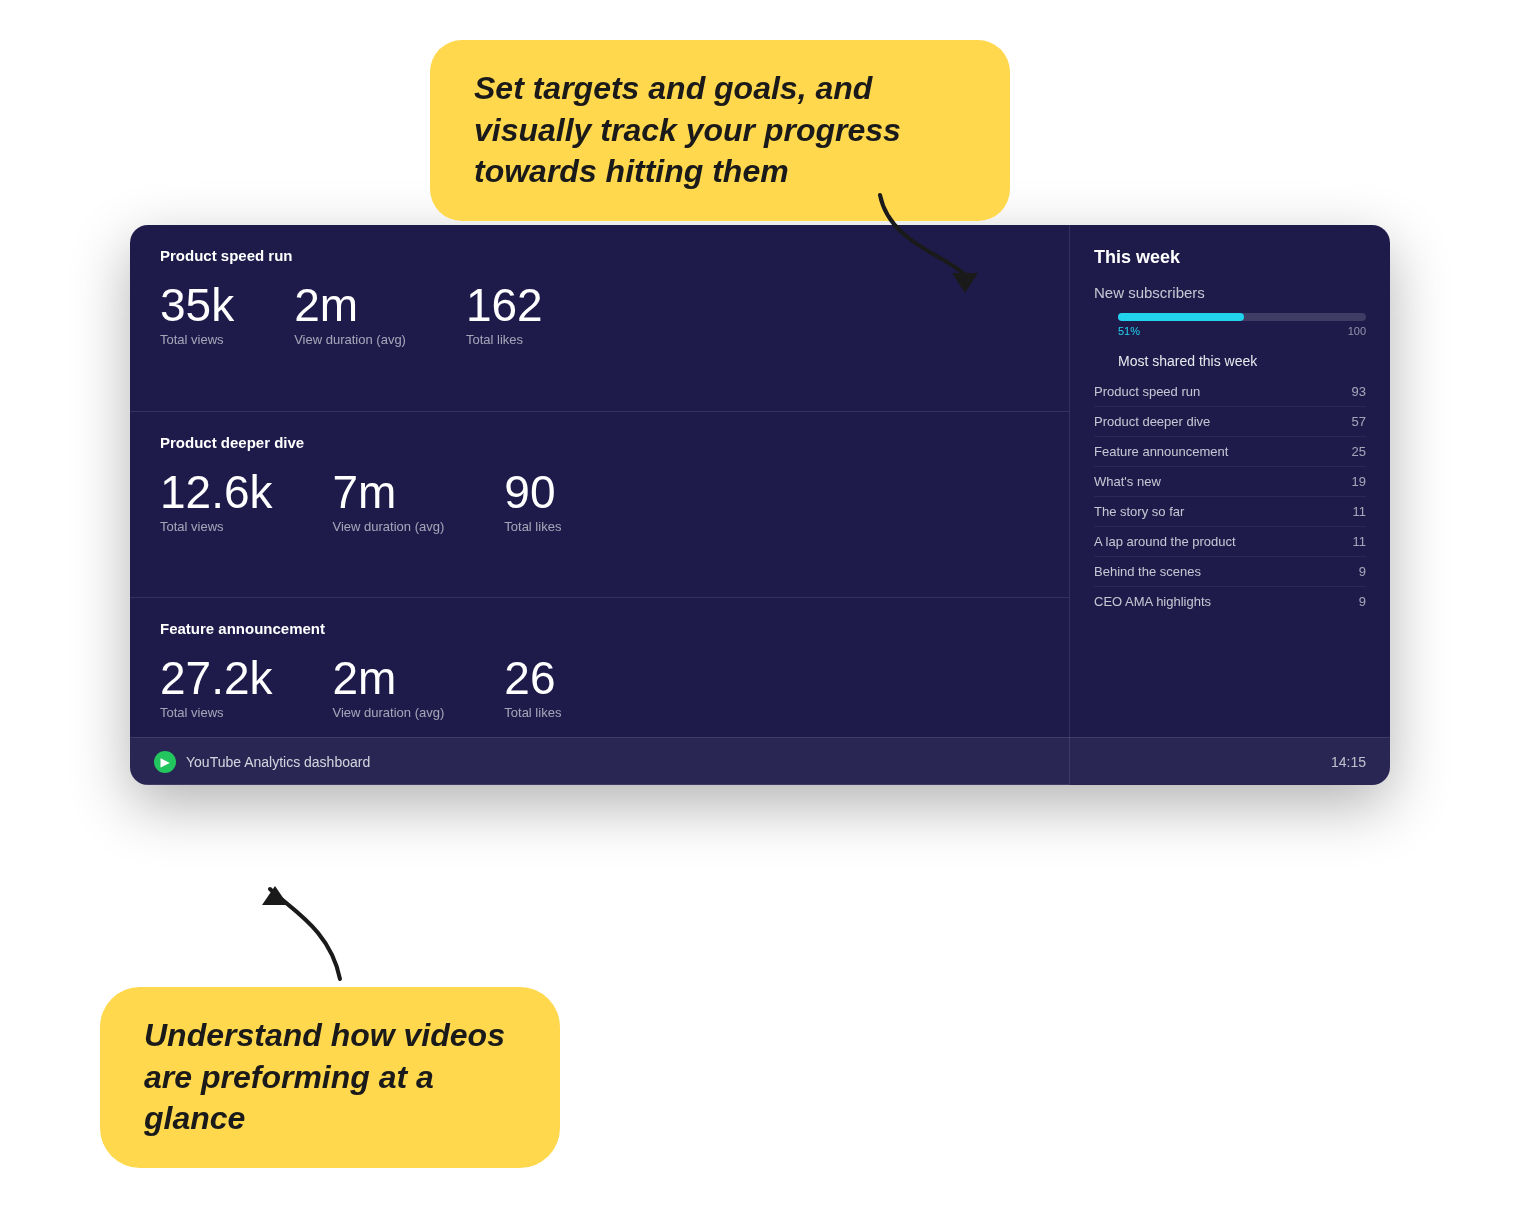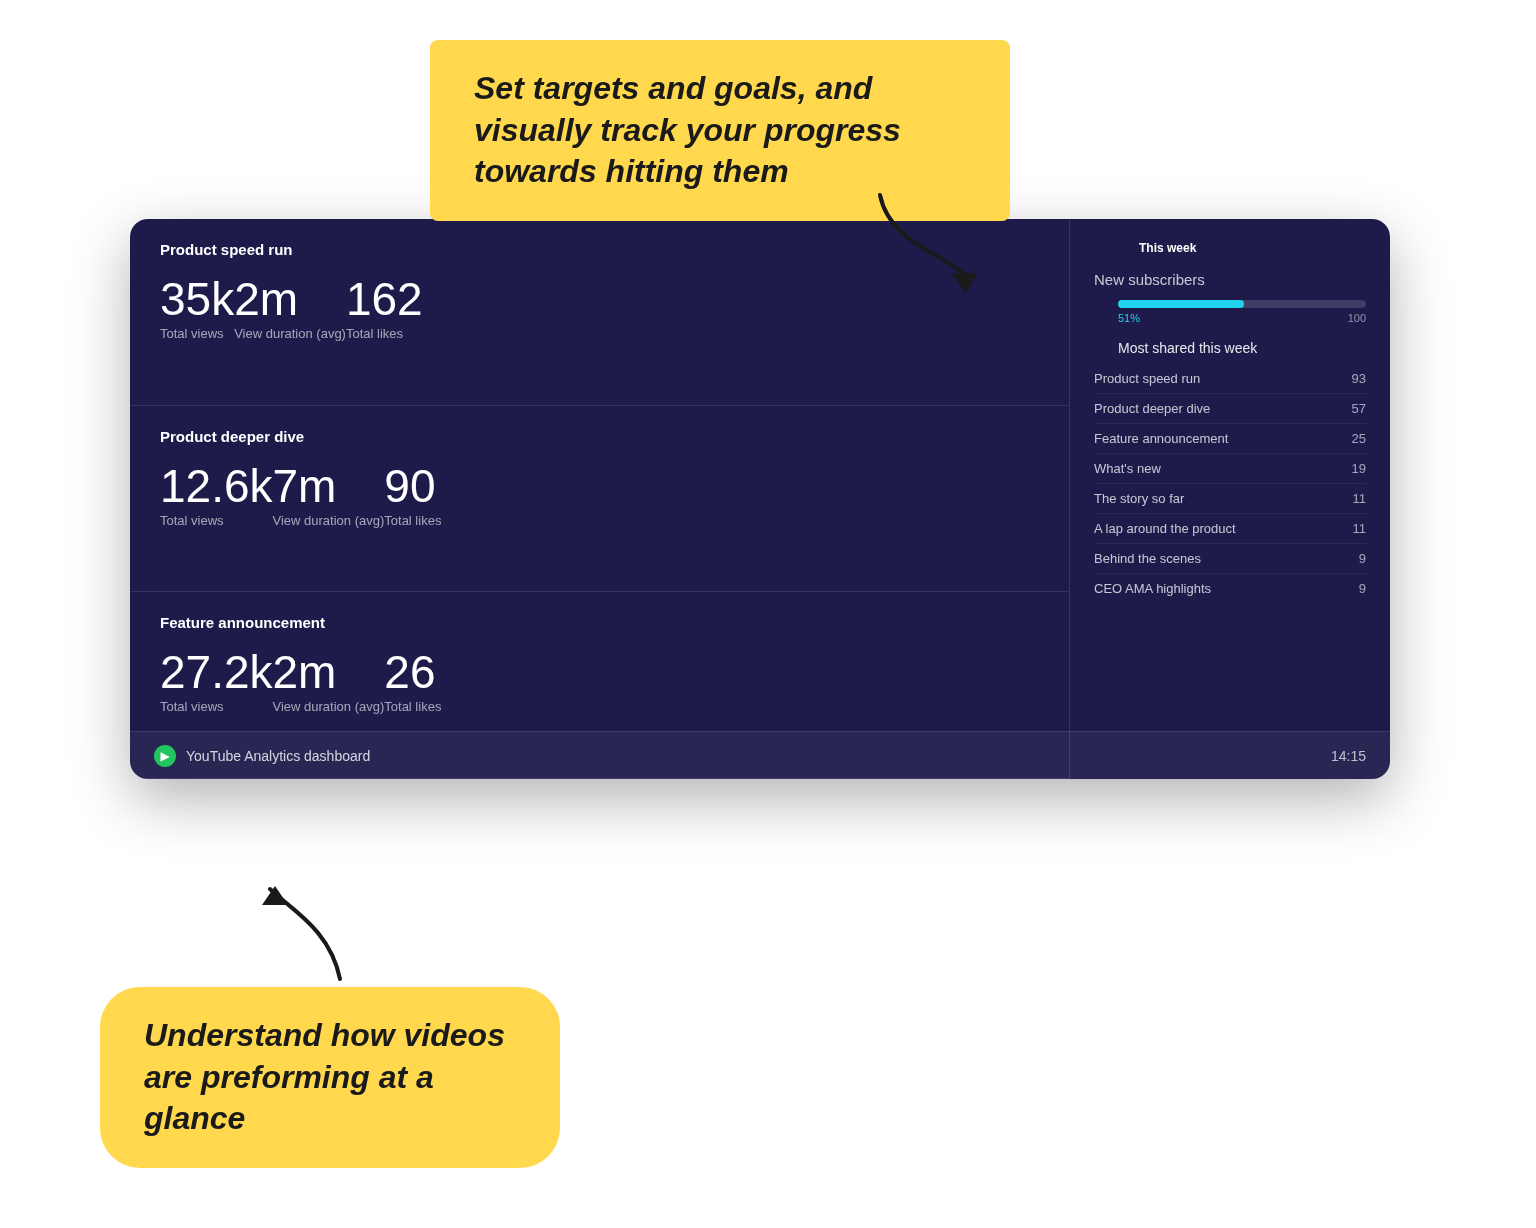--- a/index.html
+++ b/index.html
@@ -11,21 +11,21 @@
       position: relative;
       overflow: hidden;
     }
 
     
     .callout-top {
       position: absolute;
       top: 40px;
       left: 430px;
       background: #FFD84D;
-      border-radius: 8px;
+      border-radius: 32px;
       padding: 28px 44px;
       max-width: 580px;
       font-size: 32px;
       font-weight: 800;
       font-style: italic;
       color: #1a1a1a;
       line-height: 1.3;
       z-index: 10;
     }
     .callout-top::after {
@@ -63,21 +63,21 @@
     .arrow-bottom {
       position: absolute;
       bottom: 235px;
       left: 260px;
       z-index: 10;
     }
 
     
     .dashboard {
       position: absolute;
-      top: 219px;
+      top: 225px;
       left: 130px;
       width: 1260px;
       height: 560px;
       background: #1e1b4b;
       border-radius: 18px;
       display: flex;
       overflow: hidden;
       box-shadow: 0 20px 60px rgba(0,0,0,0.3);
     }
 
@@ -100,20 +100,21 @@
 
     .video-title {
       font-size: 15px;
       font-weight: 600;
       color: #ffffff;
       margin-bottom: 18px;
     }
 
     .stats-row {
       display: flex;
+      gap: 60px;
     }
 
     .stat-item {}
     .stat-value {
       font-size: 46px;
       font-weight: 300;
       color: #ffffff;
       line-height: 1;
       margin-bottom: 4px;
     }
@@ -161,25 +162,24 @@
 
     
     .right-panel {
       width: 320px;
       padding: 22px 24px;
       display: flex;
       flex-direction: column;
     }
 
     .this-week-label {
-      font-size: 12px;
+      font-size: 18px;
       font-weight: 600;
       color: #ffffff;
       margin-bottom: 12px;
-      margin-left: 45px;
     }
 
     .subscriber-count {
       font-size: 58px;
       font-weight: 300;
       color: #ffffff;
       line-height: 1;
     }
 
     .subscriber-label {

